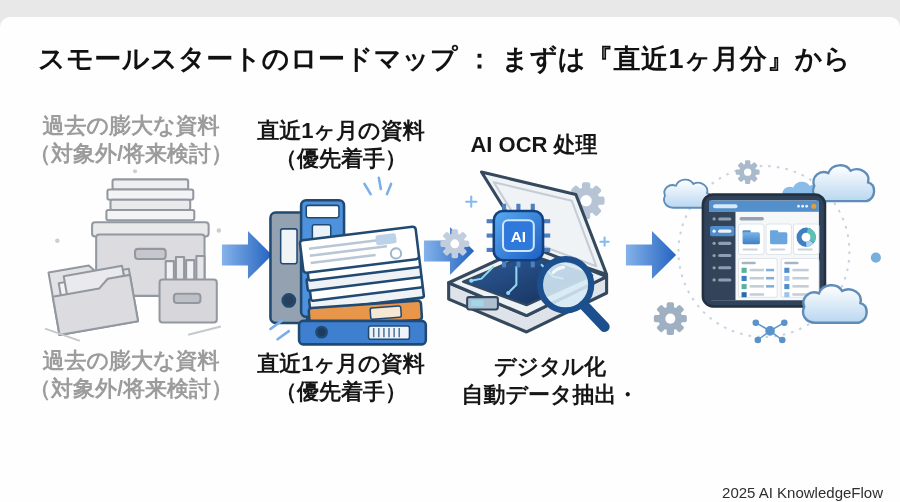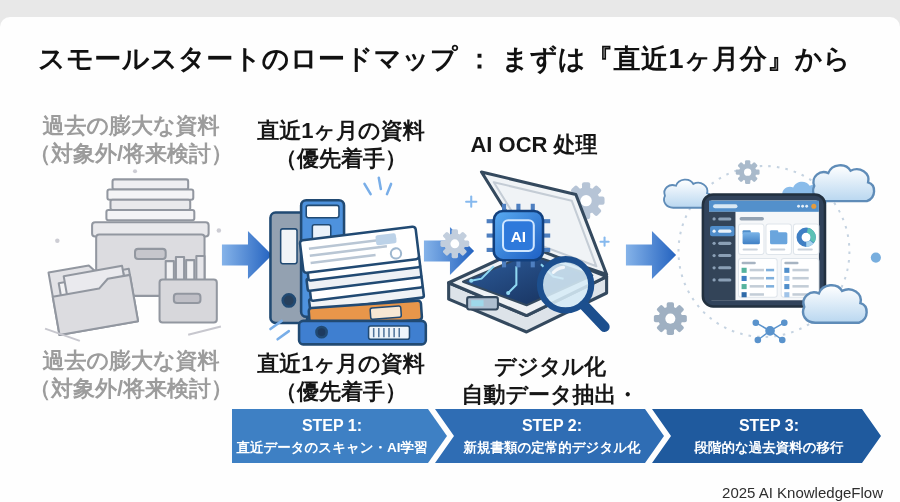--- a/index.html
+++ b/index.html
@@ -346,29 +346,16 @@
           <line x1="118" y1="170" x2="130" y2="179"></line>
         <circle cx="118" cy="170" r="4"></circle>
           <circle cx="104" cy="162" r="2.5"></circle>
           <circle cx="132" cy="162" r="2.5"></circle>
         <circle cx="106" cy="179" r="2.5"></circle>
           <circle cx="130" cy="179" r="2.5"></circle>
       </g>
     </svg>
   </div>
 
-  <div class="illus" style="left:232px;top:391px">
-    <svg width="650" height="56" viewBox="0 0 650 56">
-      <polygon points="0,1 196,1 215,28 196,55 0,55" fill="#3e80c4"></polygon>
-      <polygon points="203,1 413,1 432,28 413,55 203,55 222,28" fill="#2f6db4"></polygon>
-      <polygon points="420,1 630,1 649,28 630,55 420,55 439,28" fill="#1f5a9e"></polygon>
-      <text x="100" y="23" text-anchor="middle" font-size="16" font-weight="bold" fill="#ffffff">STEP 1:</text>
-      <text x="100" y="44" text-anchor="middle" font-size="13.5" font-weight="bold" fill="#ffffff">直近データのスキャン・AI学習</text>
-      <text x="320" y="23" text-anchor="middle" font-size="16" font-weight="bold" fill="#ffffff">STEP 2:</text>
-      <text x="320" y="44" text-anchor="middle" font-size="13.5" font-weight="bold" fill="#ffffff">新規書類の定常的デジタル化</text>
-      <text x="537" y="23" text-anchor="middle" font-size="16" font-weight="bold" fill="#ffffff">STEP 3:</text>
-      <text x="537" y="44" text-anchor="middle" font-size="13.5" font-weight="bold" fill="#ffffff">段階的な過去資料の移行</text>
-    </svg>
-  </div>
 
   <div class="credit">2025 AI KnowledgeFlow</div>
 
 </div>
 
 </body></html>

